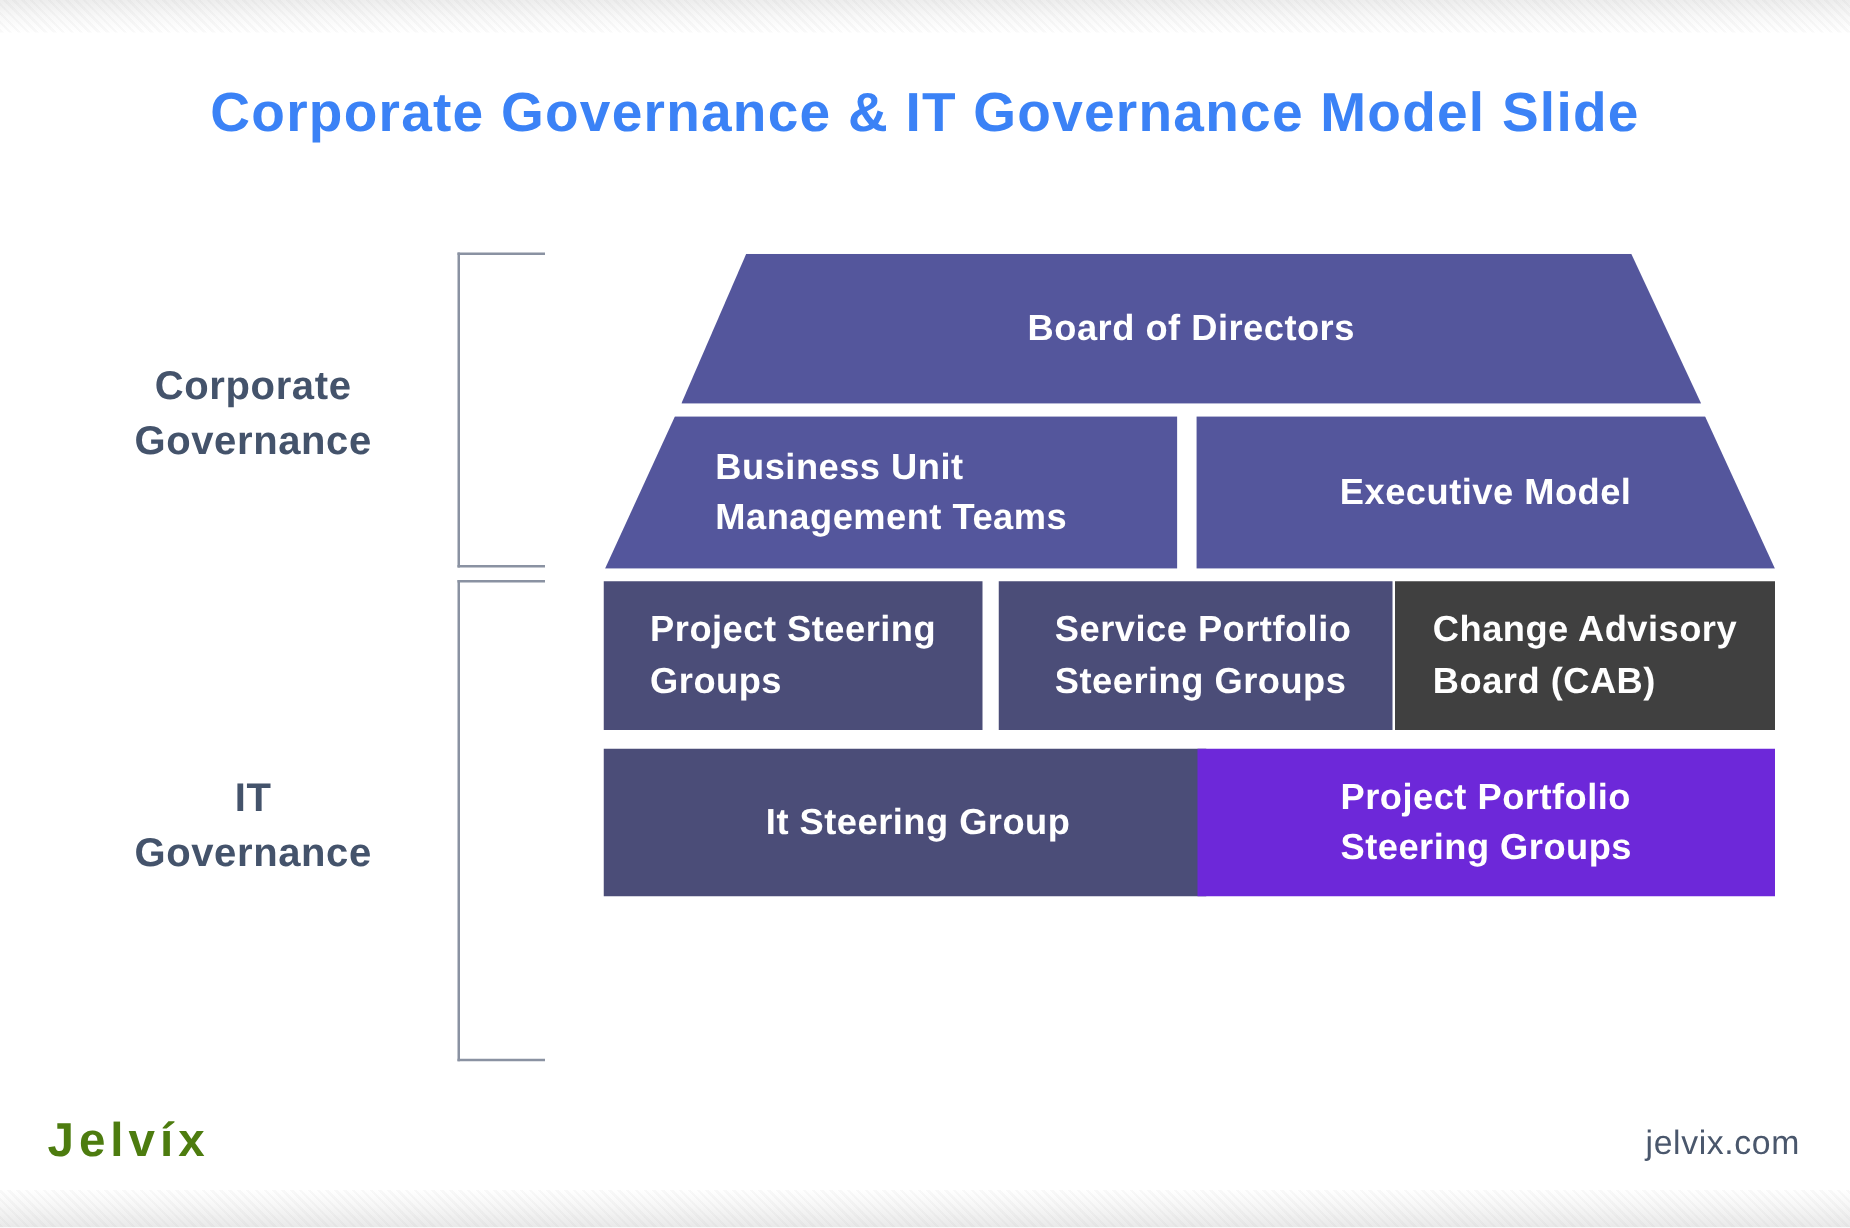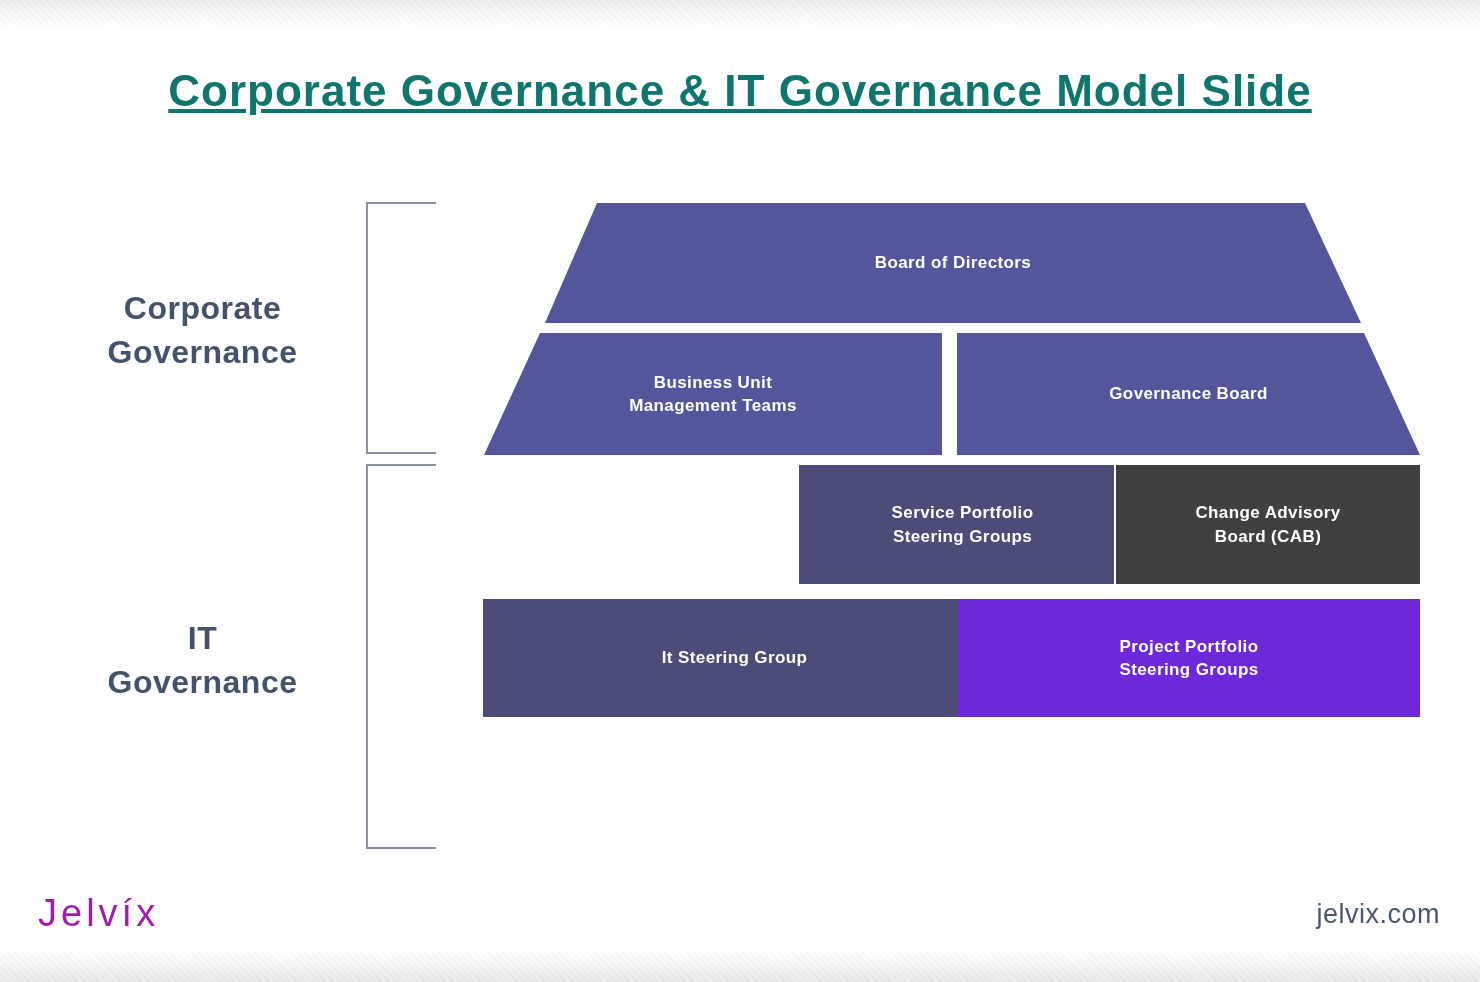--- a/index.html
+++ b/index.html
@@ -58,22 +58,22 @@
   .bracket.corporate { top: 202px; height: 252px; }
   .bracket.it        { top: 464px; height: 385px; }
 
   
   .block {
     position: absolute;
     display: flex; align-items: center; justify-content: center;
     color: #ffffff;
   }
   .block-label {
-    font-size: 17px; font-weight: bold; line-height: 1.38;
-    letter-spacing: 0.4px; text-align: center;
+    font-size: 29px; font-weight: bold; line-height: 1.38;
+    letter-spacing: 0.4px; 
     white-space: pre-line;
   }
 
   .b-board { left: 545px; top: 203px; width: 816px; height: 120px;
              clip-path: polygon(52px 0, 760px 0, 100% 100%, 0 100%); }
   .b-bu    { left: 484px; top: 333px; width: 458px; height: 122px;
              clip-path: polygon(56px 0, 100% 0, 100% 100%, 0 100%); }
   .b-exec  { left: 957px; top: 333px; width: 463px; height: 122px;
              clip-path: polygon(0 0, 407px 0, 100% 100%, 0 100%); }
 
@@ -82,59 +82,63 @@
   .b-cab   { left: 1116px; top: 465px; width: 304px; height: 119px; }
 
   .b-itsg  { left: 483px; top: 599px; width: 461px; height: 118px; padding-left: 21px; }
   .b-ppsg  { left: 958px; top: 599px; width: 462px; height: 118px; }
 
   .b-svsg  { left: 483px; top: 731px; width: 937px; height: 118px; }
 
   
   .footer-logo {
     position: absolute; left: 38px; top: 892px;
-    font-size: 38px; font-weight: normal; letter-spacing: 4px;
-    color: #a21caf;
+    font-size: 38px; font-weight: bold; letter-spacing: 4px;
+    color: #4d7c0f;
   }
   .footer-site {
     position: absolute; right: 40px; top: 899px;
     font-size: 27px; letter-spacing: 0.5px;
     color: #4a576c;
   }
 </style>
 </head>
 <body>
 
 <div class="slide">
 
   <div class="edge-band top"></div>
 
-  <h1 class="title" style="color: #0f766e; text-decoration: underline;">Corporate Governance &amp; IT Governance Model Slide</h1>
+  <h1 class="title" style="color: #3b82f6;">Corporate Governance &amp; IT Governance Model Slide</h1>
 
   <div class="group-label corporate">Corporate
 Governance</div>
   <div class="group-label it">IT
 Governance</div>
 
   <div class="bracket corporate" style="border-color: rgb(138, 146, 162);"></div>
   <div class="bracket it" style="border-color: rgb(138, 146, 162);"></div>
 
   <div class="block b-board" style="background-color: rgb(84, 86, 156);">
     <span class="block-label">Board of Directors</span>
   </div>
 
   <div class="block b-bu" style="background-color: rgb(84, 86, 156);">
     <span class="block-label">Business Unit
 Management Teams</span>
   </div>
 
   <div class="block b-exec" style="background-color: rgb(84, 86, 156);">
-    <span class="block-label">Governance Board</span>
+    <span class="block-label">Executive Model</span>
   </div>
 
+  <div class="block b-psg" style="background-color: rgb(75, 77, 120);">
+    <span class="block-label">Project Steering
+Groups</span>
+  </div>
 
   <div class="block b-spsg" style="background-color: rgb(75, 77, 120);">
     <span class="block-label">Service Portfolio
 Steering Groups</span>
   </div>
 
   <div class="block b-cab" style="background-color: #404040;">
     <span class="block-label">Change Advisory
 Board (CAB)</span>
   </div>

